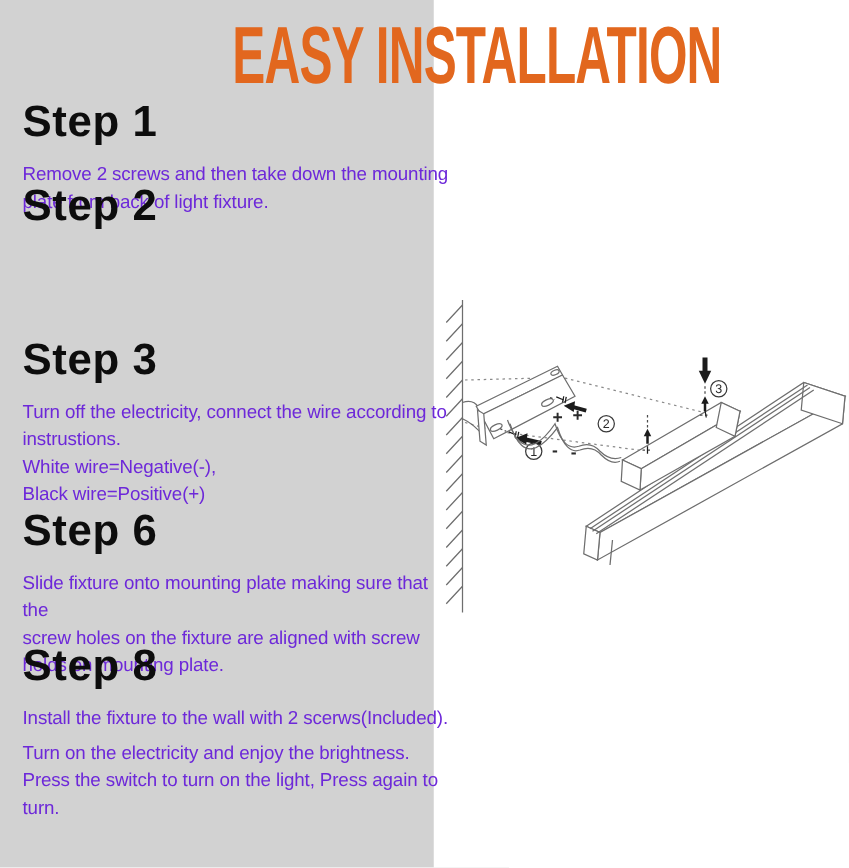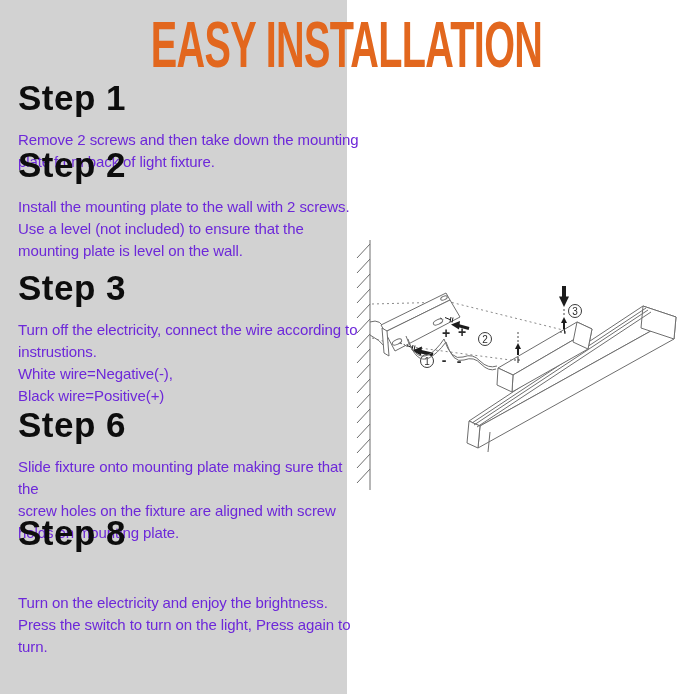--- a/index.html
+++ b/index.html
@@ -1,19 +1,19 @@
 <!DOCTYPE html>
 <html><head>
 <meta charset="utf-8">
 <style>
   html,body{margin:0;padding:0;}
   body{font-family:"Liberation Sans",sans-serif;background:#ffffff;}
   .canvas{position:relative;width:679px;height:694px;background:#ffffff;overflow:hidden;}
   .gray-panel{position:absolute;left:0;top:0;width:347px;height:694px;background:#d2d2d2;}
-  .title-wrap{position:absolute;left:16px;top:16px;width:662px;height:60px;text-align:center;line-height:58px;white-space:nowrap;}
+  .title-wrap{position:absolute;left:16px;top:16px;width:662px;height:60px;text-align:right;line-height:58px;white-space:nowrap;}
   .title-inner{display:inline-block;font-size:60px;font-weight:bold;letter-spacing:-1px;color:#e2671e;transform:scale(0.66,1.08);transform-origin:center center;}
   .step{position:absolute;left:18px;width:345px;}
   .step h2{margin:0;font-size:35px;line-height:30px;font-weight:bold;color:#0d0d0d;letter-spacing:0.5px;}
   .step p{margin:16px 0 0 0;font-size:15px;line-height:22px;color:#6d28d9;white-space:pre-line;letter-spacing:-0.1px;}
   .diagram{position:absolute;left:349px;top:218px;width:330px;height:280px;}
   .diagram svg{display:block;}
   .ln{stroke:#6e6e6e;stroke-width:1;fill:none;}
   .face{stroke:#6e6e6e;stroke-width:1;fill:#ffffff;}
   .dot{stroke:#8a8a8a;stroke-width:1;fill:none;stroke-dasharray:2 3;}
   .dash{stroke:#4a4a4a;stroke-width:1;fill:none;stroke-dasharray:2 2;}
@@ -35,42 +35,40 @@
   </div>
 
   <section class="step" style="top:83px">
     <h2>Step 1</h2>
     <p>Remove 2 screws and then take down the mounting
 plate from back of light fixture.</p>
   </section>
 
   <section class="step" style="top:150px">
     <h2>Step 2</h2>
-    <p>Install the mounting plate to the wall with 2 screws.
-Use a level (not included) to ensure that the
-mounting plate is level on the wall.</p>
   </section>
 
   <section class="step" style="top:273px">
     <h2>Step 3</h2>
     <p>Turn off the electricity, connect the wire according to
 instrustions.
 White wire=Negative(-),
 Black wire=Positive(+)</p>
   </section>
 
   <section class="step" style="top:410px">
     <h2>Step 6</h2>
     <p>Slide fixture onto mounting plate making sure that the
 screw holes on the fixture are aligned with screw
 holds on mounting plate.</p>
   </section>
 
   <section class="step" style="top:518px">
     <h2>Step 8</h2>
+    <p>Install the fixture to the wall with 2 scerws(Included).</p>
   </section>
 
   <section class="step" style="top:576px">
     <p>Turn on the electricity and enjoy the brightness.
 Press the switch to turn on the light, Press again to
 turn.</p>
   </section>
 
   <div class="diagram">
     <svg viewBox="0 0 330 280" width="330" height="280" xmlns="http://www.w3.org/2000/svg">

